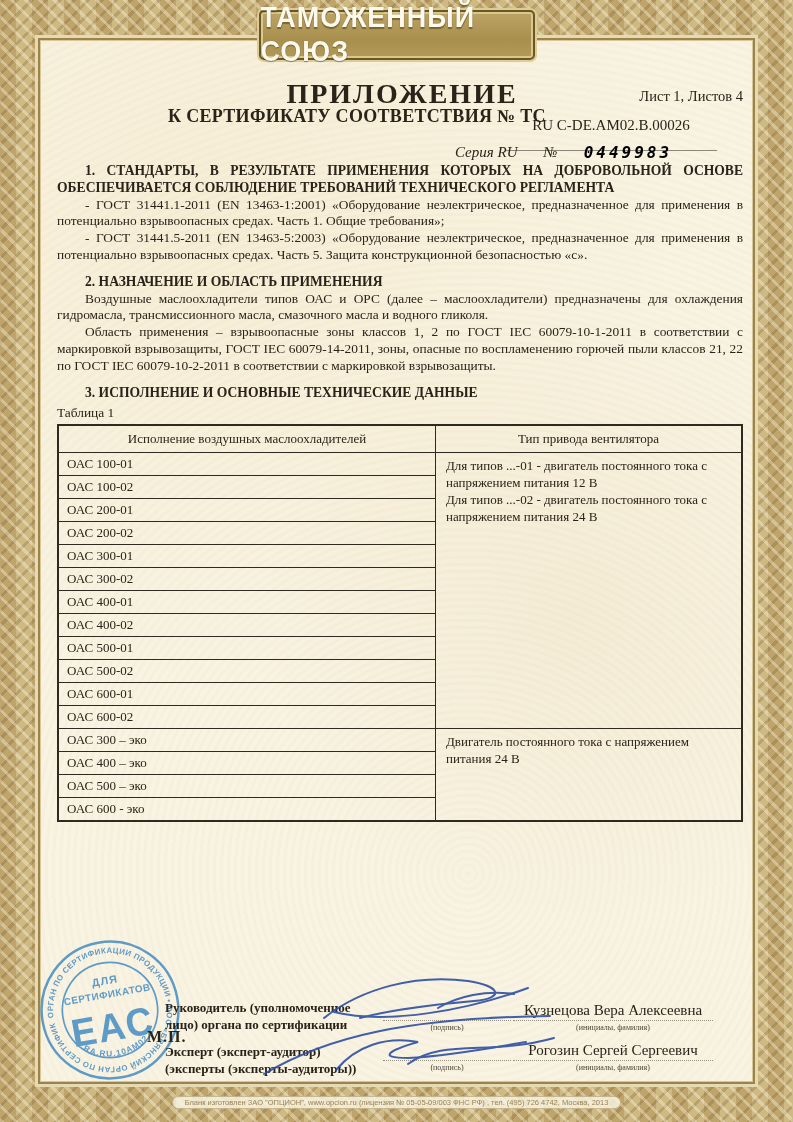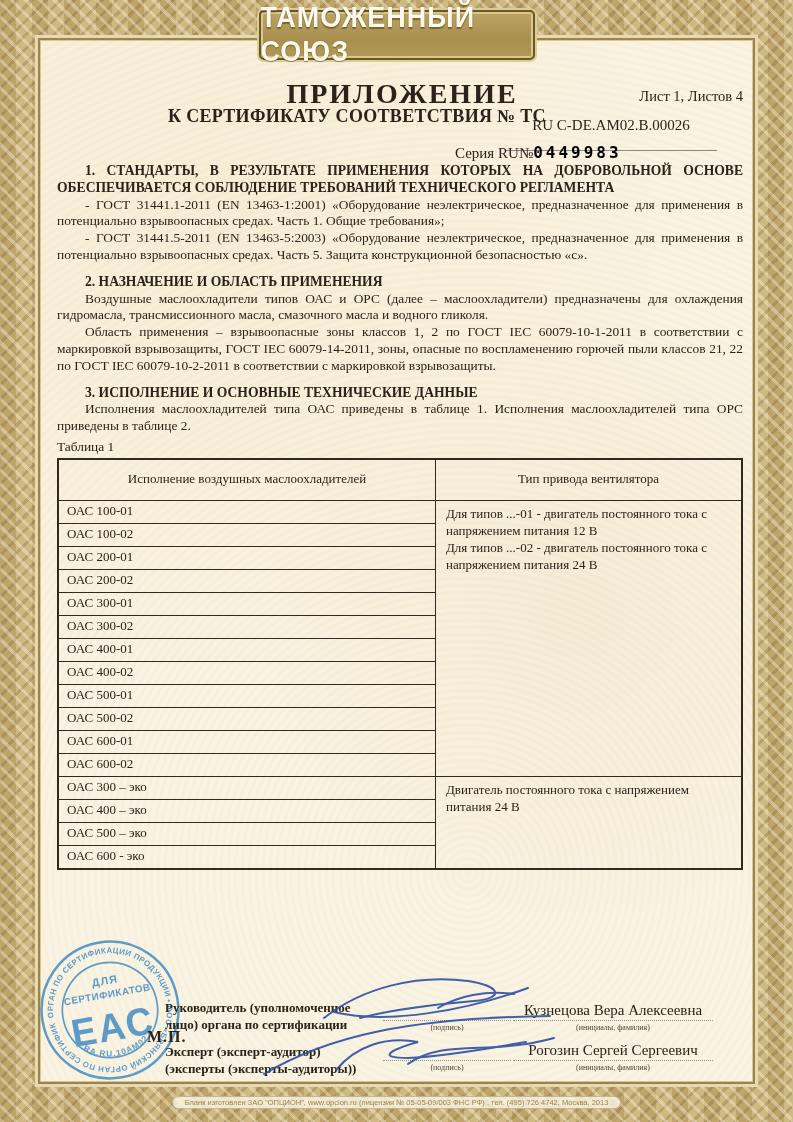--- a/index.html
+++ b/index.html
@@ -25,32 +25,32 @@
     box-shadow:inset 0 0 0 2px #d9c78c, 0 0 0 2px #dccd96;}
   .banner-text{font-family:"Liberation Sans", sans-serif;font-weight:bold;font-size:27px;
     letter-spacing:1px;color:#fcfaf0;transform:scaleY(1.08);
     text-shadow:0 1px 1px rgba(80,60,10,0.55), 0 0 1px rgba(80,60,10,0.4);}
   .title{position:absolute;top:78px;left:0;right:0;text-align:center;
     font-size:28px;font-weight:bold;letter-spacing:2px;margin-left:11px;}
   .sheet-info{position:absolute;top:88px;right:50px;font-size:14.5px;}
   .cert-line{position:absolute;top:106px;left:168px;font-size:18px;font-weight:bold;letter-spacing:0.3px;}
   .cert-num{position:absolute;top:117px;left:505px;width:212px;text-align:center;
     font-size:15px;font-weight:normal;border-bottom:1px solid #8d887b;padding-bottom:16px;}
-  .series-line{position:absolute;top:143px;left:455px;font-size:15px;display:flex;align-items:flex-end;}
+  .series-line{position:absolute;top:143px;left:455px;font-size:15px;display:flex;gap:26px;align-items:center;font-style:italic;}
   .series-num{color:#000000;font-size:16px;font-weight:bold;letter-spacing:3px;font-family:"DejaVu Sans Mono", monospace;}
   
   .content{position:absolute;left:57px;top:163px;width:686px;font-size:13.4px;line-height:16.8px;text-align:justify;}
   .content h3{font-size:13.6px;margin:0;font-weight:bold;text-indent:28px;text-align:justify;}
   .content h3.mt{margin-top:10px;}
   .content p{margin:0;text-indent:28px;}
   .tcaption{text-align:left;margin:4px 2px 2px 0;font-family:Liberation Serif, serif;}
   table.oac{border-collapse:collapse;width:686px;margin-top:2px;}
   table.oac th, table.oac td{border:1.5px solid #2e2a22;font-size:13px;font-weight:normal;}
   table.oac{border:2px solid #2e2a22;}
-  table.oac th{height:24px;text-align:center;padding:8px 4px;}
+  table.oac th{height:24px;text-align:center;padding:1px 4px;}
   td.model-cell{width:360px;height:20px;padding:1px 8px;text-align:left;}
   td.drive-cell{vertical-align:top;padding:4px 10px;text-align:left;line-height:17px;}
   td.drive-cell div{margin:0;}
   
   .stamp{position:absolute;left:22px;top:922px;width:176px;height:176px;transform:rotate(-10deg);opacity:0.88;}
   .mp{position:absolute;left:147px;top:1028px;font-size:16px;font-weight:bold;letter-spacing:1px;}
   
   .role{position:absolute;left:165px;width:212px;font-size:13px;font-weight:bold;line-height:16.5px;}
   .role1{top:1000px;}
   .role2{top:1044px;}
@@ -99,21 +99,20 @@
   <div class="content">
     <h3>1. СТАНДАРТЫ, В РЕЗУЛЬТАТЕ ПРИМЕНЕНИЯ КОТОРЫХ НА ДОБРОВОЛЬНОЙ ОСНОВЕ ОБЕСПЕЧИВАЕТСЯ СОБЛЮДЕНИЕ ТРЕБОВАНИЙ ТЕХНИЧЕСКОГО РЕГЛАМЕНТА</h3>
     <p>- ГОСТ 31441.1-2011 (EN 13463-1:2001) «Оборудование неэлектрическое, предназначенное для применения в потенциально взрывоопасных средах. Часть 1. Общие требования»;</p>
     <p>- ГОСТ 31441.5-2011 (EN 13463-5:2003) «Оборудование неэлектрическое, предназначенное для применения в потенциально взрывоопасных средах. Часть 5. Защита конструкционной безопасностью «с».</p>
 
     <h3 class="mt">2. НАЗНАЧЕНИЕ И ОБЛАСТЬ ПРИМЕНЕНИЯ</h3>
     <p>Воздушные маслоохладители типов ОАС и ОРС (далее – маслоохладители) предназначены для охлаждения гидромасла, трансмиссионного масла, смазочного масла и водного гликоля.</p>
     <p>Область применения – взрывоопасные зоны классов 1, 2 по ГОСТ IEC 60079-10-1-2011 в соответствии с маркировкой взрывозащиты, ГОСТ IEC 60079-14-2011, зоны, опасные по воспламенению горючей пыли классов 21, 22 по ГОСТ IEC 60079-10-2-2011 в соответствии с маркировкой взрывозащиты.</p>
 
     <h3 class="mt">3. ИСПОЛНЕНИЕ И ОСНОВНЫЕ ТЕХНИЧЕСКИЕ ДАННЫЕ</h3>
-    <p>Исполнения маслоохладителей типа ОАС приведены в таблице 1. Исполнения маслоохладителей типа ОРС приведены в таблице 2.</p>
 
     <div class="tcaption">Таблица 1</div>
 
     <table class="oac">
       <thead>
         <tr>
           <th>Исполнение воздушных маслоохладителей</th>
           <th>Тип привода вентилятора</th>
         </tr>
       </thead>

